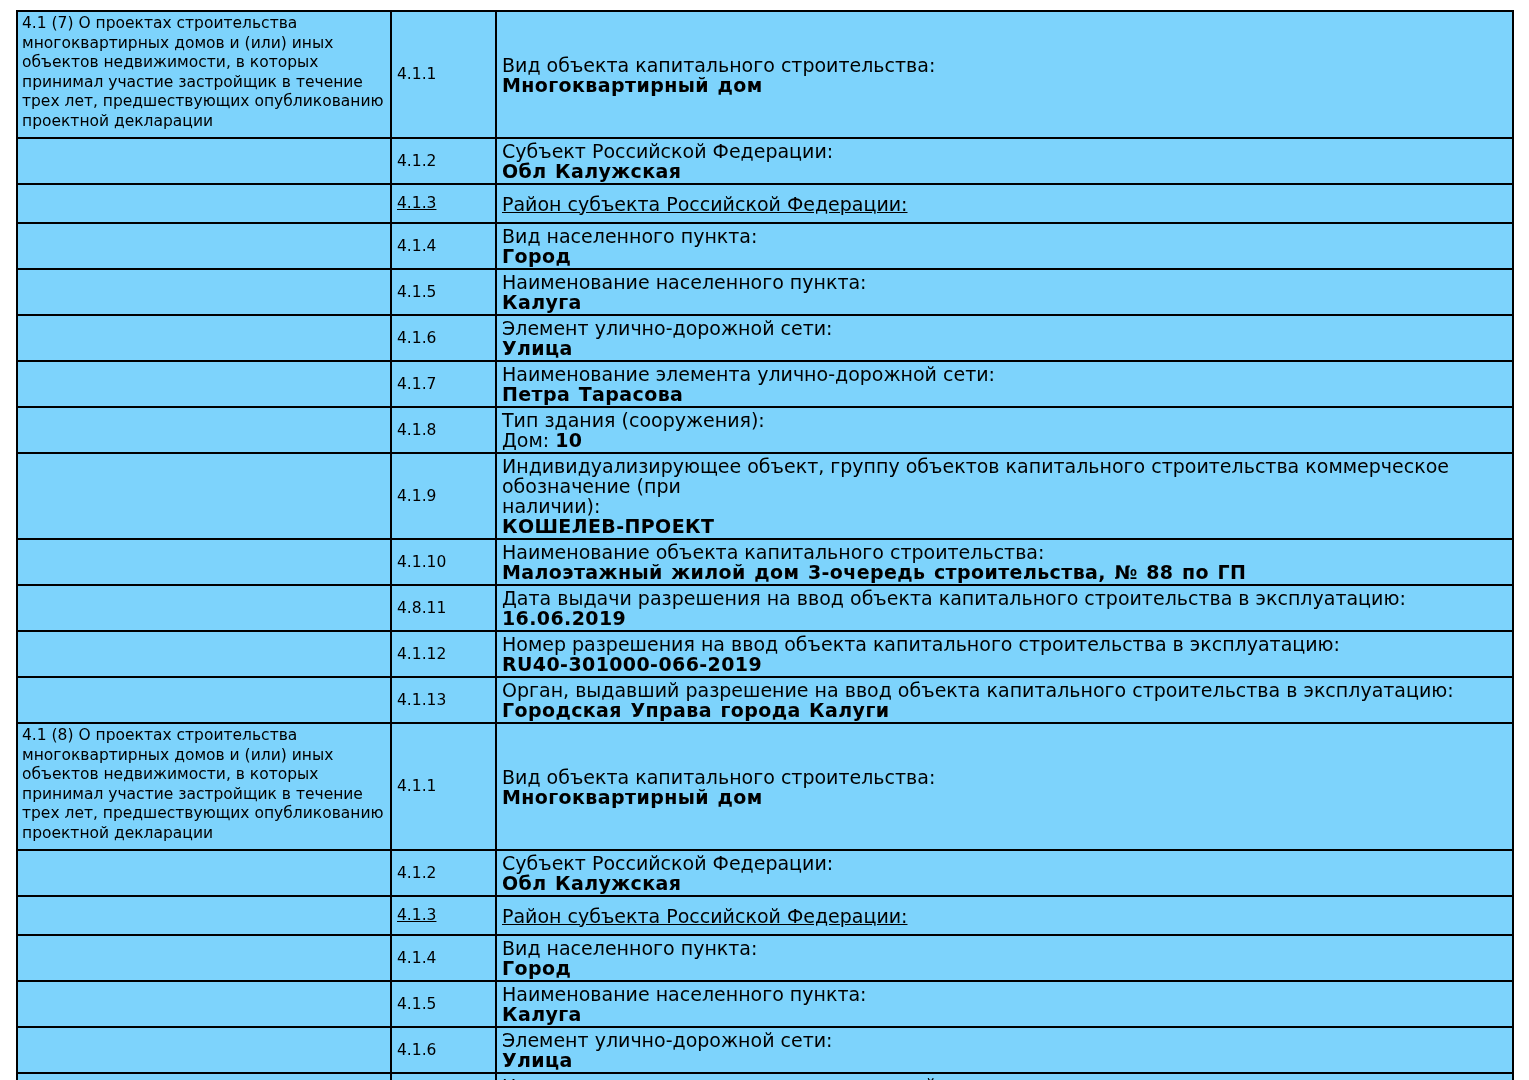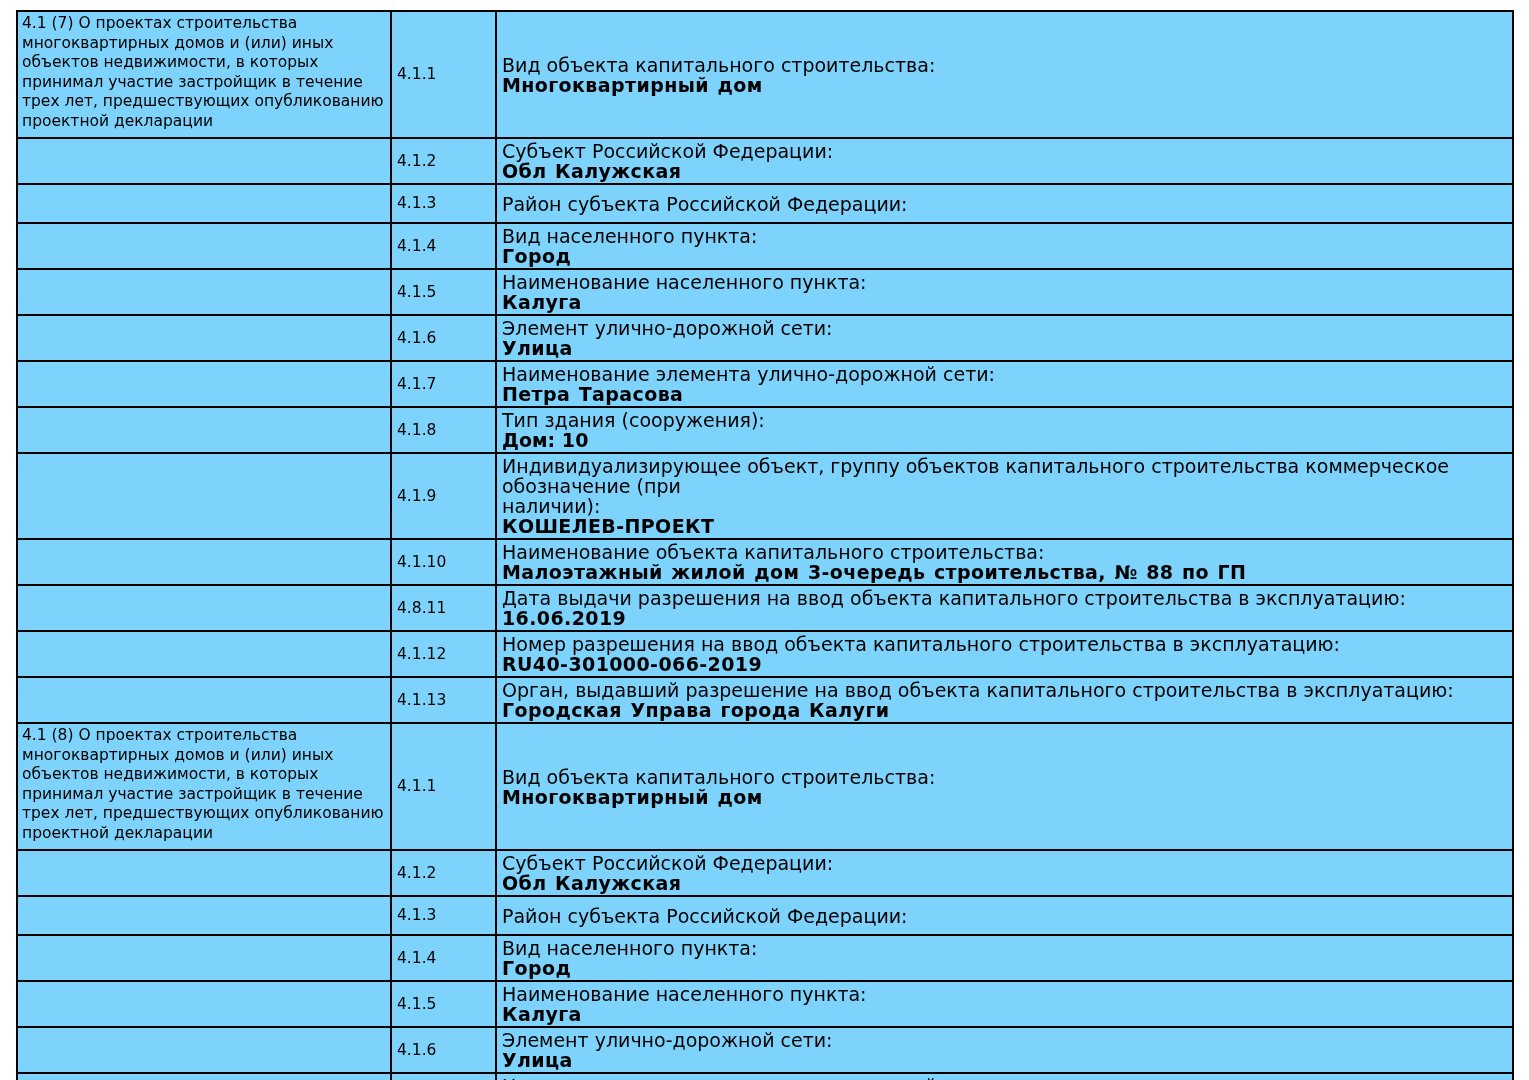--- a/index.html
+++ b/index.html
@@ -55,27 +55,27 @@
     white-space: pre-line;
     font-weight: normal;
   }
   .valline { white-space: nowrap; }
   .val {
     font-weight: bold;
     letter-spacing: 0.4px;
     word-spacing: 1.5px;
   }
   .val-prefix {
-    font-weight: bold;
+    font-weight: normal;
     letter-spacing: normal;
     word-spacing: normal;
   }
   tr.r-head { height: 127px; }
   tr.r-2    { height: 45px; padding-left: 40px;  }
-  tr.r-1    { height: 39px;  }
+  tr.r-1    { height: 39px; text-decoration: underline;  }
   tr.r-3    { height: 63px;  }
 </style>
 </head>
 <body>
 
 <div class="page">
   <table class="decl-table">
     <colgroup>
       <col class="w1">
       <col class="w2">

